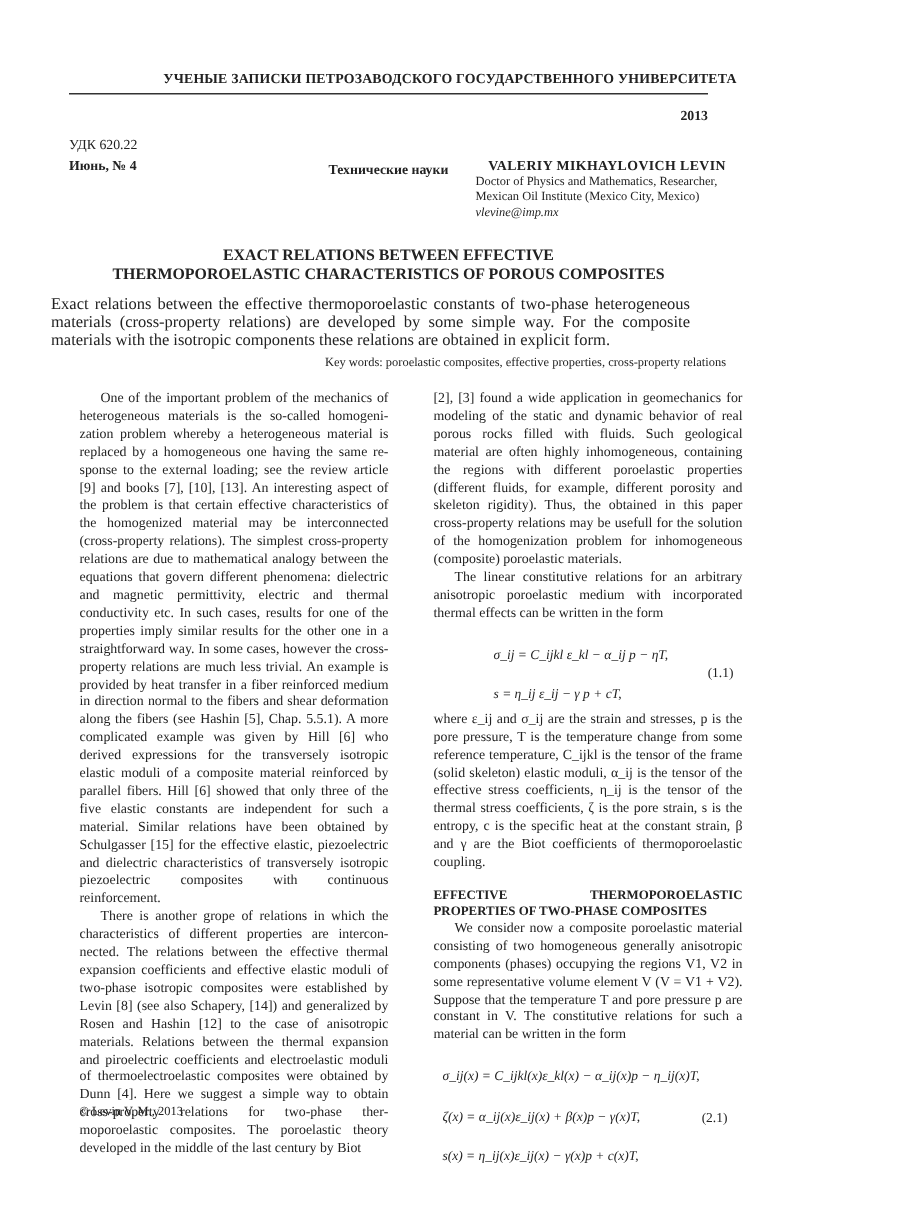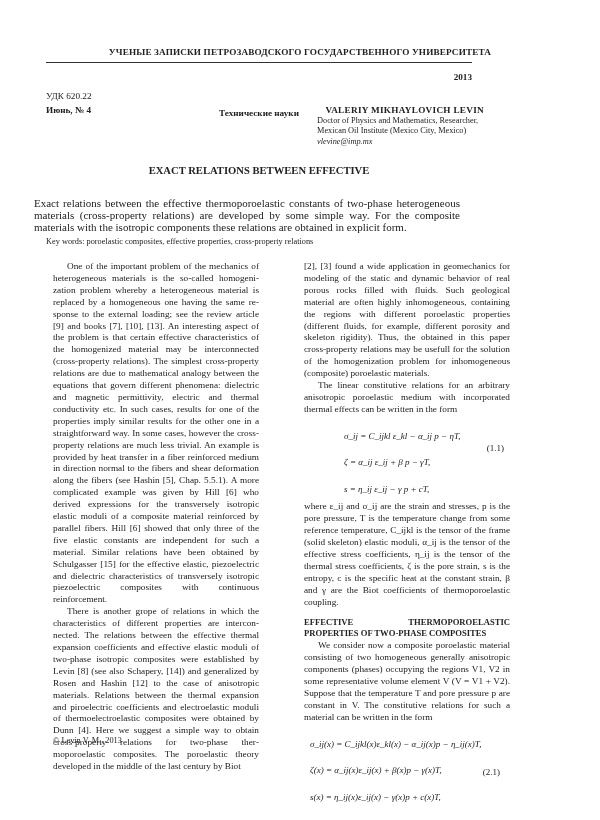--- a/index.html
+++ b/index.html
@@ -13,25 +13,25 @@
   .meta-row .c { position: absolute; left: 0; width: 100%; text-align: center; margin-top: 36px; }
   .meta-row .r { position: absolute; right: 0; }
   .udk { position: absolute; top: 91px; left: 46px; font-size: 9.2px; }
   .author { position: absolute; top: 105px; left: 305px; width: 167px; font-size: 8.3px; line-height: 10.6px; margin-left: 12px; }
   .author .name { text-align: right; font-weight: bold; font-size: 9.2px; letter-spacing: 0.3px; }
   .author .email { font-style: italic; }
   .title { position: absolute; top: 164px; left: 46px; width: 426px; text-align: center;
            font-weight: bold; font-size: 10.6px; line-height: 13px; }
   .abstract { position: absolute; top: 197px; left: 34px; width: 426px; font-size: 11px;
               line-height: 12.2px; text-align: justify; }
-  .keywords { position: absolute; top: 237px; left: 46px; width: 426px; font-size: 8.3px; }
+  .keywords { position: absolute; top: 237px; left: 58px; width: 426px; font-size: 8.3px; text-align: right; }
   .col { position: absolute; top: 261px; width: 206px; font-size: 9.25px; line-height: 11.9px;
          text-align: justify; hyphens: manual; }
   .col.left { left: 53px; }
-  .col.right { left: 304px; top: 261px; }
+  .col.right { left: 289px; top: 261px; }
   .col h2 { font-size: 8.6px; font-weight: bold; margin: 0 0 1px 0; line-height: 11px; }
   .col p { margin: 0; text-indent: 14px; }
   .col p.noindent { text-indent: 0; }
   .eq { margin: 8px 0 6px 0; position: relative; font-style: italic; font-size: 9px; line-height: 12.5px; }
   .eq .line { padding-left: 40px; margin-top: 14px; }
   .eq.e2 .line { padding-left: 6px; }
   .eq .num { position: absolute; right: 6px; top: 12px; font-style: normal; }
   .eq.e2 .num { right: 10px; margin-top: 16px; }
   .right h2 { margin-top: 9px; }
   .copyright { position: absolute; top: 736px; left: 53px; font-size: 8.3px; }
@@ -49,36 +49,36 @@
 <div class="udk">УДК 620.22</div>
 
 <div class="author">
   <div class="name">VALERIY MIKHAYLOVICH LEVIN</div>
   <div>Doctor of Physics and Mathematics, Researcher, Mexican Oil Institute (Mexico City, Mexico)</div>
   <div class="email">vlevine@imp.mx</div>
 </div>
 
 <div class="title">
   <div>EXACT RELATIONS BETWEEN EFFECTIVE</div>
+  <div>THERMOPOROELASTIC CHARACTERISTICS OF POROUS COMPOSITES</div>
 </div>
 
 <div class="abstract">Exact relations between the effective thermoporoelastic constants of two-phase heterogeneous materials (cross-property relations) are developed by some simple way. For the composite materials with the isotropic components these relations are obtained in explicit form.</div>
 <div class="keywords">Key words: poroelastic composites, effective properties, cross-property relations</div>
 
 <div class="col left">
   <p>One of the important problem of the mechanics of heterogeneous materials is the so-called homogeni­zation problem whereby a heterogeneous material is replaced by a homogeneous one having the same re­sponse to the external loading; see the review article [9] and books [7], [10], [13]. An interesting aspect of the problem is that certain effective characteristics of the homogenized material may be interconnected (cross-property relations). The simplest cross-prop­erty relations are due to mathematical analogy be­tween the equations that govern different phenom­ena: dielectric and magnetic permittivity, electric and thermal conductivity etc. In such cases, results for one of the properties imply similar results for the other one in a straightforward way. In some cases, however the cross-property relations are much less trivial. An example is provided by heat transfer in a fiber reinforced medium in direction normal to the fibers and shear deformation along the fibers (see Hashin [5], Chap. 5.5.1). A more complicated example was given by Hill [6] who derived expres­sions for the transversely isotropic elastic moduli of a composite material reinforced by parallel fibers. Hill [6] showed that only three of the five elastic constants are independent for such a material. Simi­lar relations have been obtained by Schulgasser [15] for the effective elastic, piezoelectric and dielectric characteristics of transversely isotropic piezoelec­tric composites with continuous reinforcement.</p>
   <p>There is another grope of relations in which the characteristics of different properties are intercon­nected. The relations between the effective thermal expansion coefficients and effective elastic moduli of two-phase isotropic composites were established by Levin [8] (see also Schapery, [14]) and generalized by Rosen and Hashin [12] to the case of anisotro­pic materials. Relations between the thermal expan­sion and piroelectric coefficients and electroelastic moduli of thermoelectroelastic composites were ob­tained by Dunn [4]. Here we suggest a simple way to obtain cross-property relations for two-phase ther­moporoelastic composites. The poroelastic theory developed in the middle of the last century by Biot</p>
 </div>
 
 <div class="col right">
   <p class="noindent">[2], [3] found a wide application in geomechanics for modeling of the static and dynamic behavior of real porous rocks filled with fluids. Such geological material are often highly inhomogeneous, contain­ing the regions with different poroelastic properties (different fluids, for example, different porosity and skeleton rigidity). Thus, the obtained in this paper cross-property relations may be usefull for the solu­tion of the homogenization problem for inhomoge­neous (composite) poroelastic materials.</p>
   <p>The linear constitutive relations for an arbitrary anisotropic poroelastic medium with incorporated thermal effects can be written in the form</p>
   <div class="eq">
     <div class="line">σ_ij = C_ijkl ε_kl − α_ij p − ηT,</div>
-    <div class="line">ζ = α_ij ε_ij + β p − γT,</div>
     <div class="line">s = η_ij ε_ij − γ p + cT,</div>
     <span class="num">(1.1)</span>
   </div>
   <p class="noindent">where ε_ij and σ_ij are the strain and stresses, p is the pore pressure, T is the temperature change from some reference temperature, C_ijkl is the tensor of the frame (solid skeleton) elastic moduli, α_ij is the ten­sor of the effective stress coefficients, η_ij is the ten­sor of the thermal stress coefficients, ζ is the pore strain, s is the entropy, c is the specific heat at the constant strain, β and γ are the Biot coefficients of thermoporoelastic coupling.</p>
   <h2>EFFECTIVE THERMOPOROELASTIC PROPERTIES OF TWO-PHASE COMPOSITES</h2>
   <p>We consider now a composite poroelastic ma­terial consisting of two homogeneous generally anisotropic components (phases) occupying the re­gions V1, V2 in some representative volume element V (V = V1 + V2). Suppose that the temperature T and pore pressure p are constant in V. The constitutive relations for such a material can be written in the form</p>
   <div class="eq e2">
     <div class="line">σ_ij(x) = C_ijkl(x)ε_kl(x) − α_ij(x)p − η_ij(x)T,</div>
     <div class="line">ζ(x) = α_ij(x)ε_ij(x) + β(x)p − γ(x)T,</div>
     <div class="line">s(x) = η_ij(x)ε_ij(x) − γ(x)p + c(x)T,</div>

